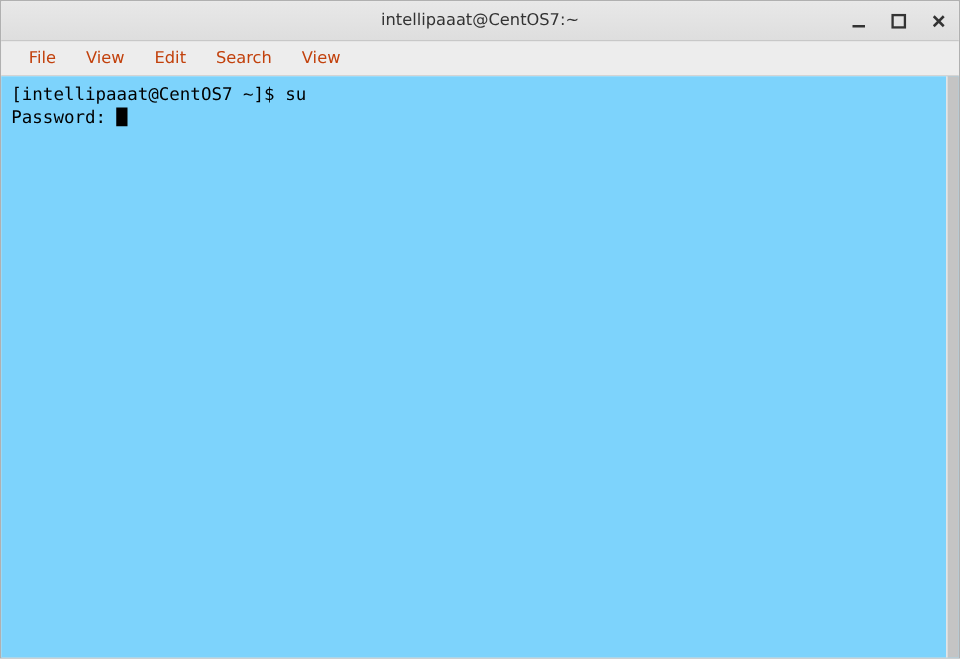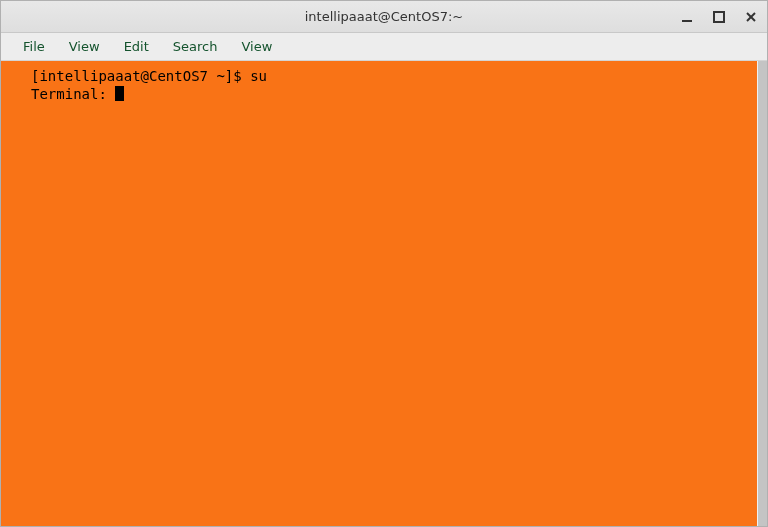--- a/index.html
+++ b/index.html
@@ -60,30 +60,29 @@
       height: 28px;
       background: #ededed;
       border-bottom: 1px solid #d4d4d4;
       display: flex;
       align-items: center;
       padding-left: 10px;
       gap: 0;
     }
     .menu-item {
       font-size: 13px;
-      color: #14532d;
+      color: #c2410c;
       padding: 4px 12px;
       cursor: pointer;
     }
     .terminal-area {
       flex: 1;
       display: flex;
-      background: #f97316;
+      background: #7dd3fc;
       position: relative;
-      padding-left: 22px;
     }
     .terminal-content {
       flex: 1;
       padding: 6px 8px 6px 8px;
       font-family: "DejaVu Sans Mono", "Liberation Mono", monospace;
       font-size: 14px;
       line-height: 1.3;
       color: #000000;
       white-space: pre;
     }
@@ -132,16 +131,16 @@
 
   <div class="menubar">
     <span class="menu-item">File</span>
     <span class="menu-item">View</span>
     <span class="menu-item">Edit</span>
     <span class="menu-item">Search</span>
     <span class="menu-item">View</span>
   </div>
 
   <div class="terminal-area">
-    <div class="terminal-content"><span class="term-line"><span>[intellipaaat@CentOS7 ~]$ </span><span>su</span></span><span class="term-line"><span>Terminal: </span><span class="cursor-block"></span></span></div>
+    <div class="terminal-content"><span class="term-line"><span>[intellipaaat@CentOS7 ~]$ </span><span>su</span></span><span class="term-line"><span>Password: </span><span class="cursor-block"></span></span></div>
     <div class="scrollbar"></div>
   </div>
 </div>
 
 </body></html>

